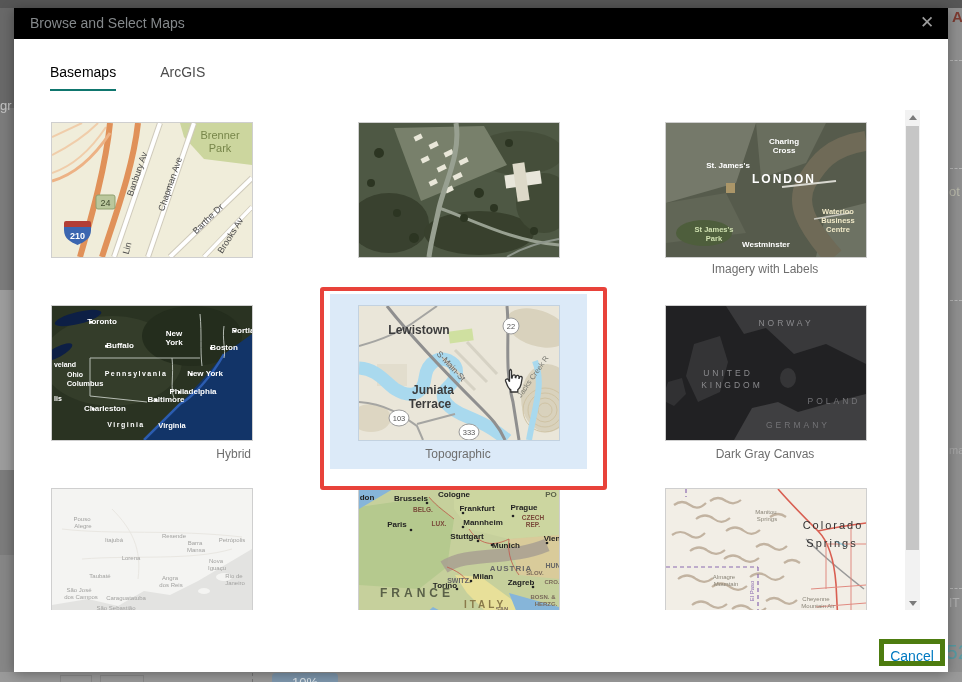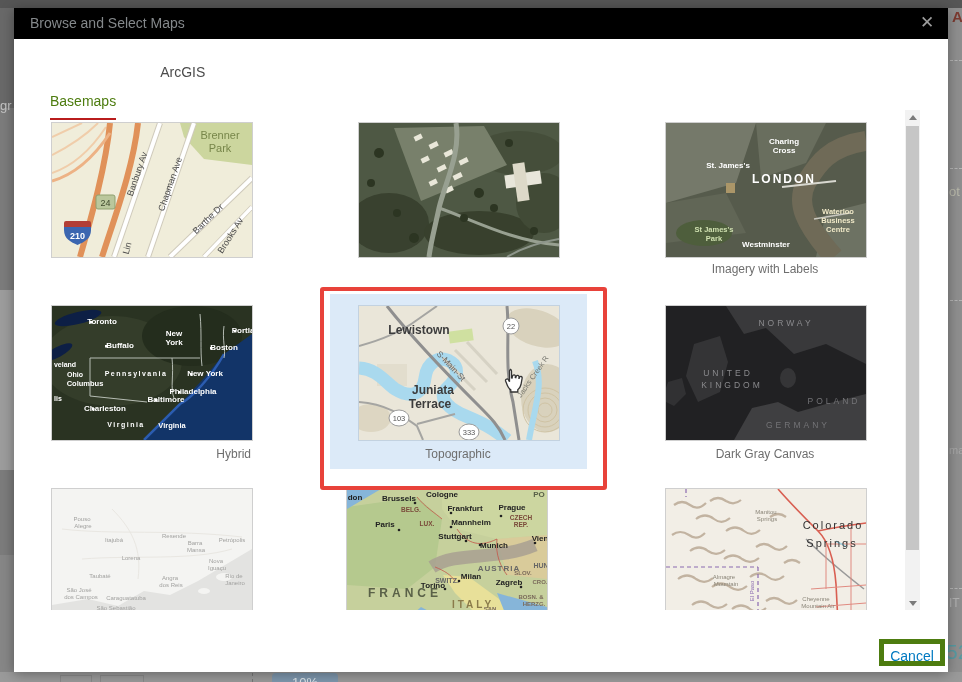--- a/index.html
+++ b/index.html
@@ -21,21 +21,21 @@
   .bd-sq{border:1px solid #8a8a8a;}
   
   .dialog{position:absolute;left:14px;top:8px;width:934px;height:664px;
           background:#fff;box-shadow:0 2px 12px rgba(0,0,0,.35);}
   .dlg-header{position:absolute;left:0;top:0;right:0;height:31px;background:#000000;}
   .dlg-title{position:absolute;left:16px;top:7px;font-size:14px;color:#84888b;}
   .dlg-close{position:absolute;right:10px;top:4px;width:22px;height:22px;
              font-size:17px;line-height:22px;text-align:center;color:#9d9d9d;cursor:pointer;}
   .tabs{position:absolute;left:36px;top:56px;display:flex;gap:44px;}
   .tab{font-size:14px;color:#4c4c4c;padding-bottom:9px;cursor:pointer;}
-  .tab.active{color:#4d7c0f;border-bottom:2px solid #b91c1c;margin-top:29px;}
+  .tab.active{color:#000000;border-bottom:2px solid #0f766e;}
   .content{position:absolute;left:0;top:100px;width:891px;height:502px;overflow:hidden;}
   .tile{position:absolute;width:200px;height:134px;border:1px solid #cfcfcf;
         background:#fff;cursor:pointer;}
   .tile svg{display:block;}
   .caption{position:absolute;width:200px;text-align:center;font-size:12px;color:#6e6e6e;}
   .sel-box{position:absolute;left:316px;top:186px;width:257px;height:175px;background:#dceaf8;}
   .red-annot{position:absolute;left:306px;top:279px;width:279px;height:195px;
              border:4px solid #e8423a;border-radius:3px;pointer-events:none;z-index:50;}
   .cursor{position:absolute;left:487px;top:358px;z-index:60;pointer-events:none;}
   
@@ -333,21 +333,21 @@
             <text x="118" y="91">Angra</text>
             <text x="119" y="98">dos Reis</text>
             <text x="27" y="103">São José</text>
             <text x="29" y="110">dos Campos</text>
             <text x="74" y="111">Caraguatatuba</text>
             <text x="64" y="121">São Sebastião</text>
           </g>
         </svg>
       </div>
 
-      <div class="tile" style="left:332px;top:380px;">
+      <div class="tile" style="left:344px;top:380px;">
         <svg width="200" height="134" viewBox="0 0 200 134">
           <rect width="200" height="134" fill="#c6d09c"></rect>
           <polygon points="0,18 70,8 95,30 88,78 60,100 0,96" fill="#b5c98e"></polygon>
           <polygon points="95,0 200,0 200,46 150,50 110,40 95,20" fill="#ccd6a0"></polygon>
           <polygon points="200,46 200,90 160,86 150,50" fill="#d9cb9a"></polygon>
           <path d="M85,78 C110,62 150,72 188,56" stroke="#a8a092" stroke-width="13" fill="none" opacity="0.85"></path>
           <polygon points="96,86 122,88 152,110 176,134 138,134 108,104" fill="#e8e099"></polygon>
           <polygon points="74,118 104,134 56,134" fill="#86b5d9"></polygon>
           <polygon points="150,104 200,118 200,134 162,134" fill="#86b5d9"></polygon>
           <polygon points="0,0 34,0 0,20" fill="#86b5d9"></polygon>

